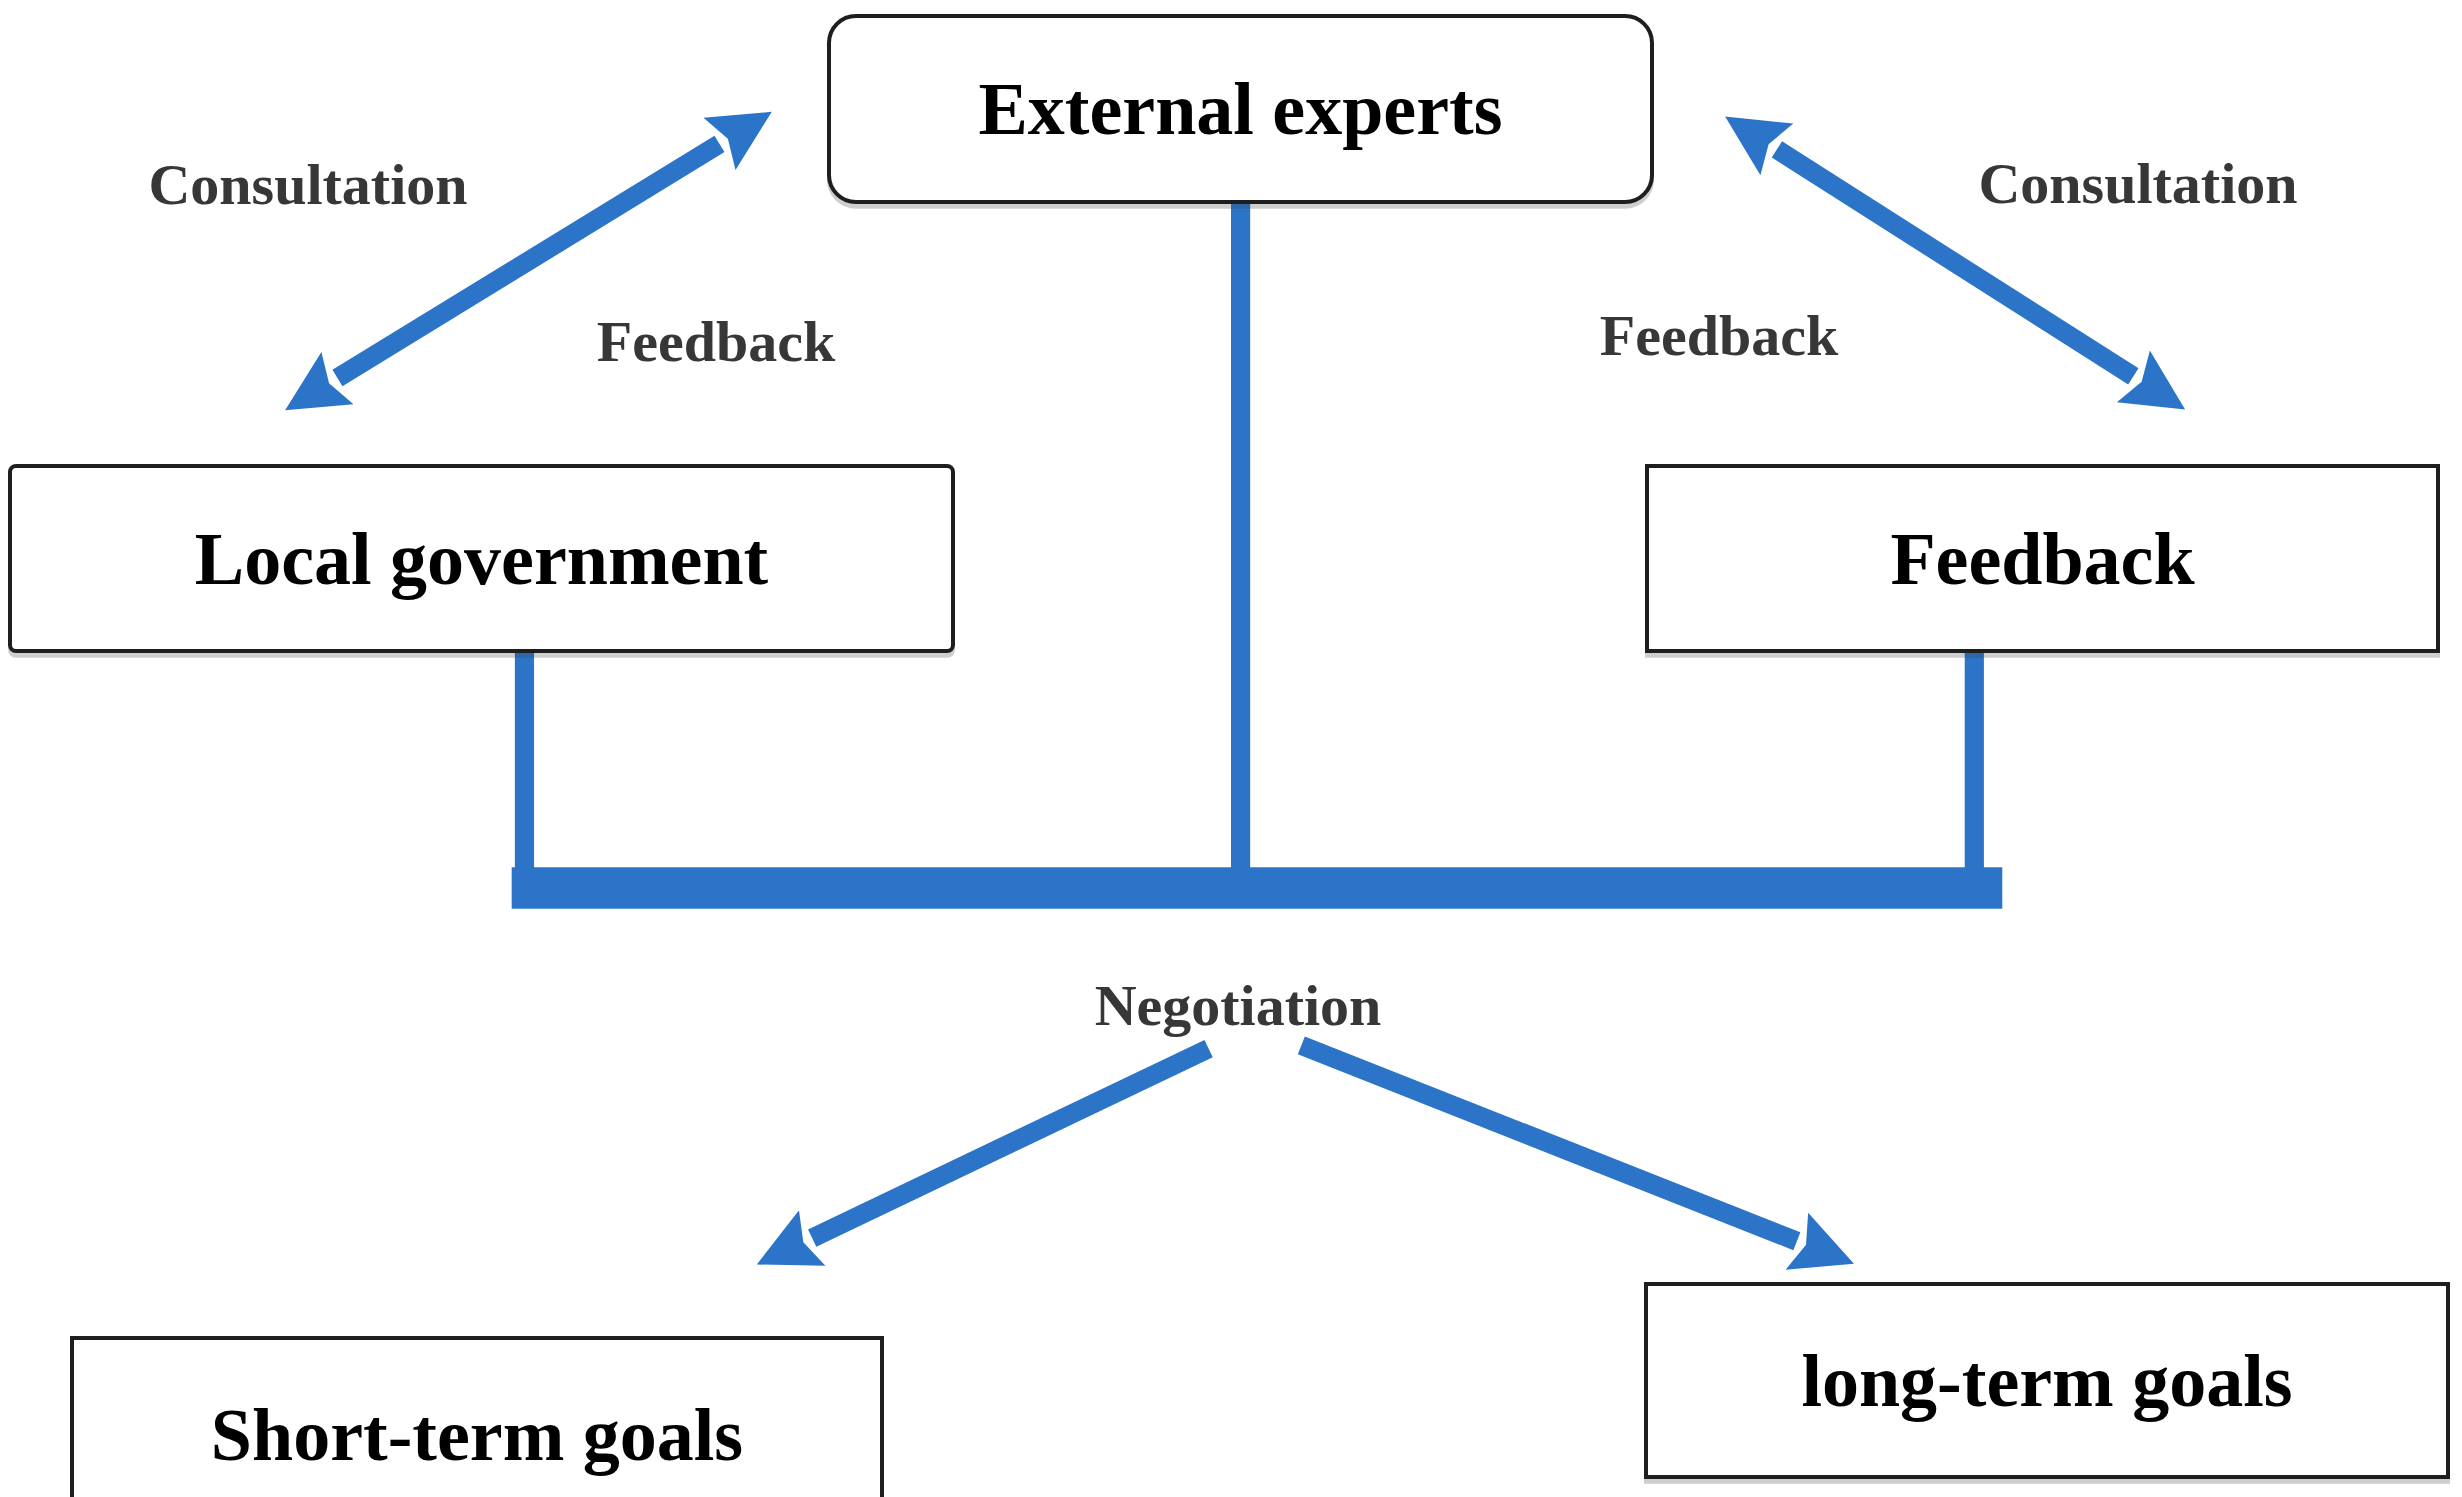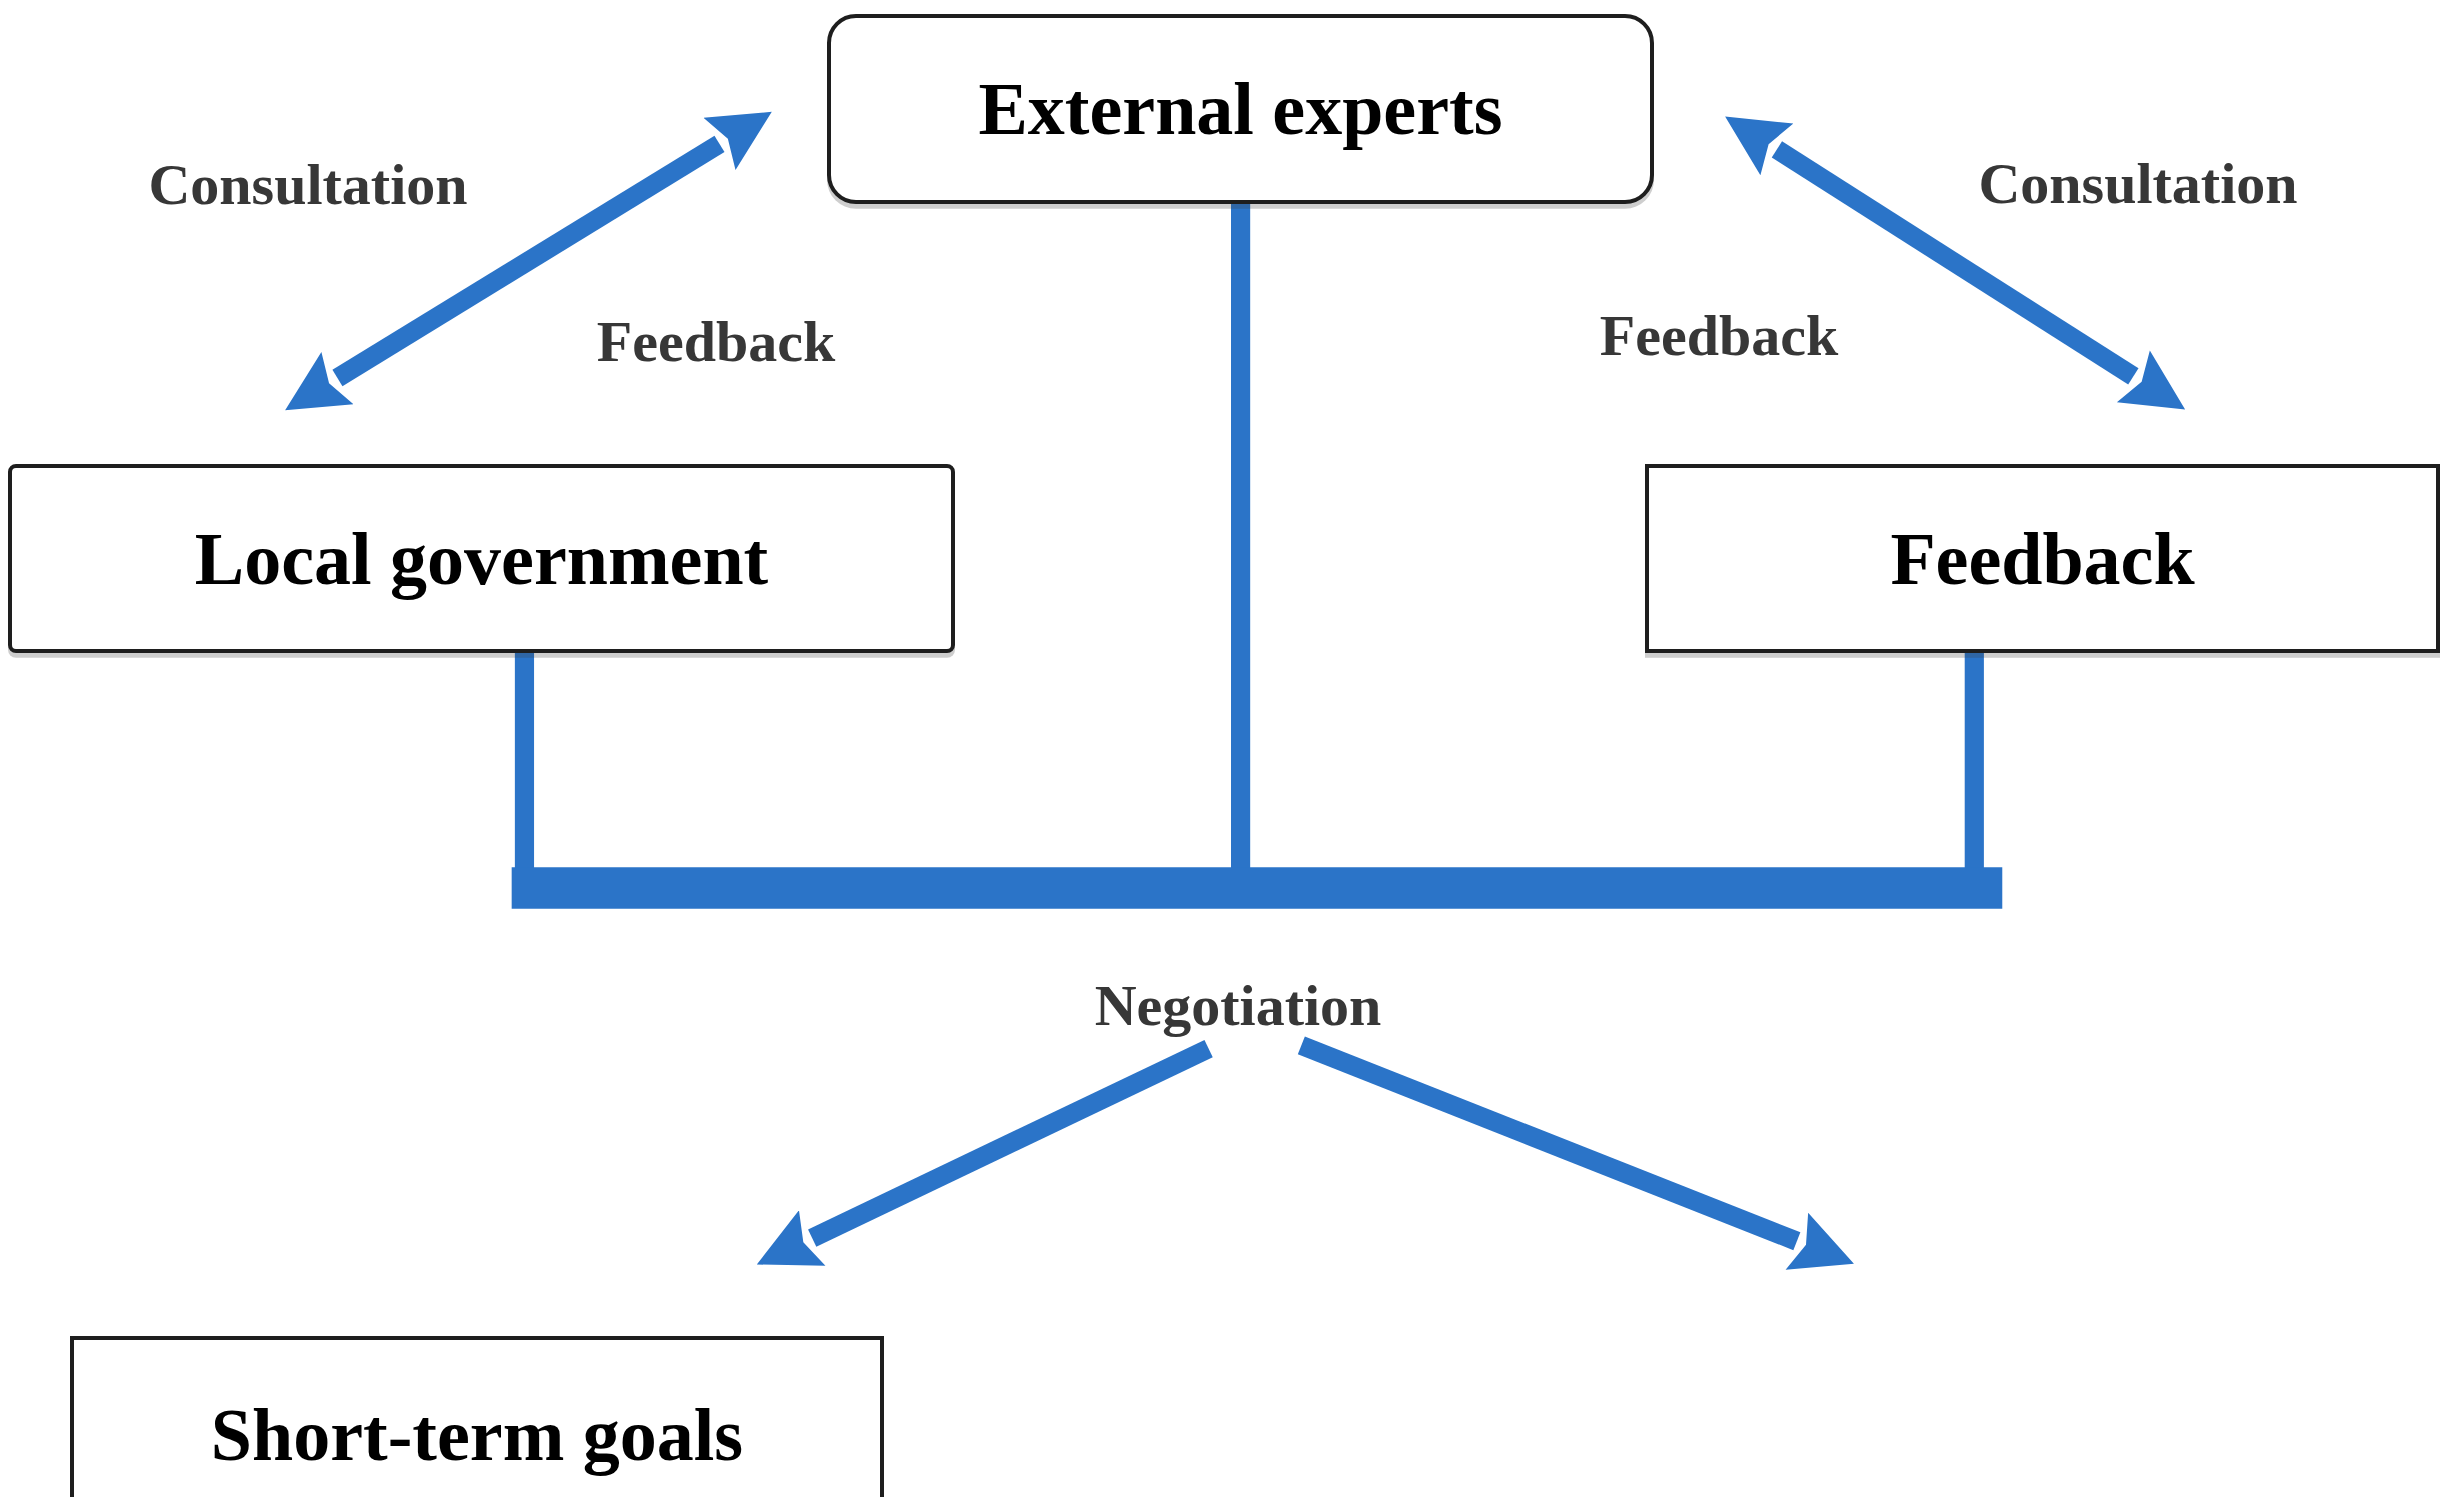--- a/index.html
+++ b/index.html
@@ -106,20 +106,23 @@
   </div>
   <div class="node" id="node-local-government">
     <span>Local government</span>
   </div>
   <div class="node" id="node-community">
     <span>Feedback</span>
   </div>
   <div class="node" id="node-short-term-goals">
     <span>Short-term goals</span>
   </div>
+  <div class="node" id="node-long-term-goals">
+    <span>long-term goals</span>
+  </div>
 
   <div class="edge-label" id="label-consultation-left">Consultation</div>
   <div class="edge-label" id="label-feedback-left">Feedback</div>
   <div class="edge-label" id="label-feedback-right">Feedback</div>
   <div class="edge-label" id="label-consultation-right">Consultation</div>
   <div class="edge-label" id="label-negotiation">Negotiation</div>
 
 </div>
 
 

